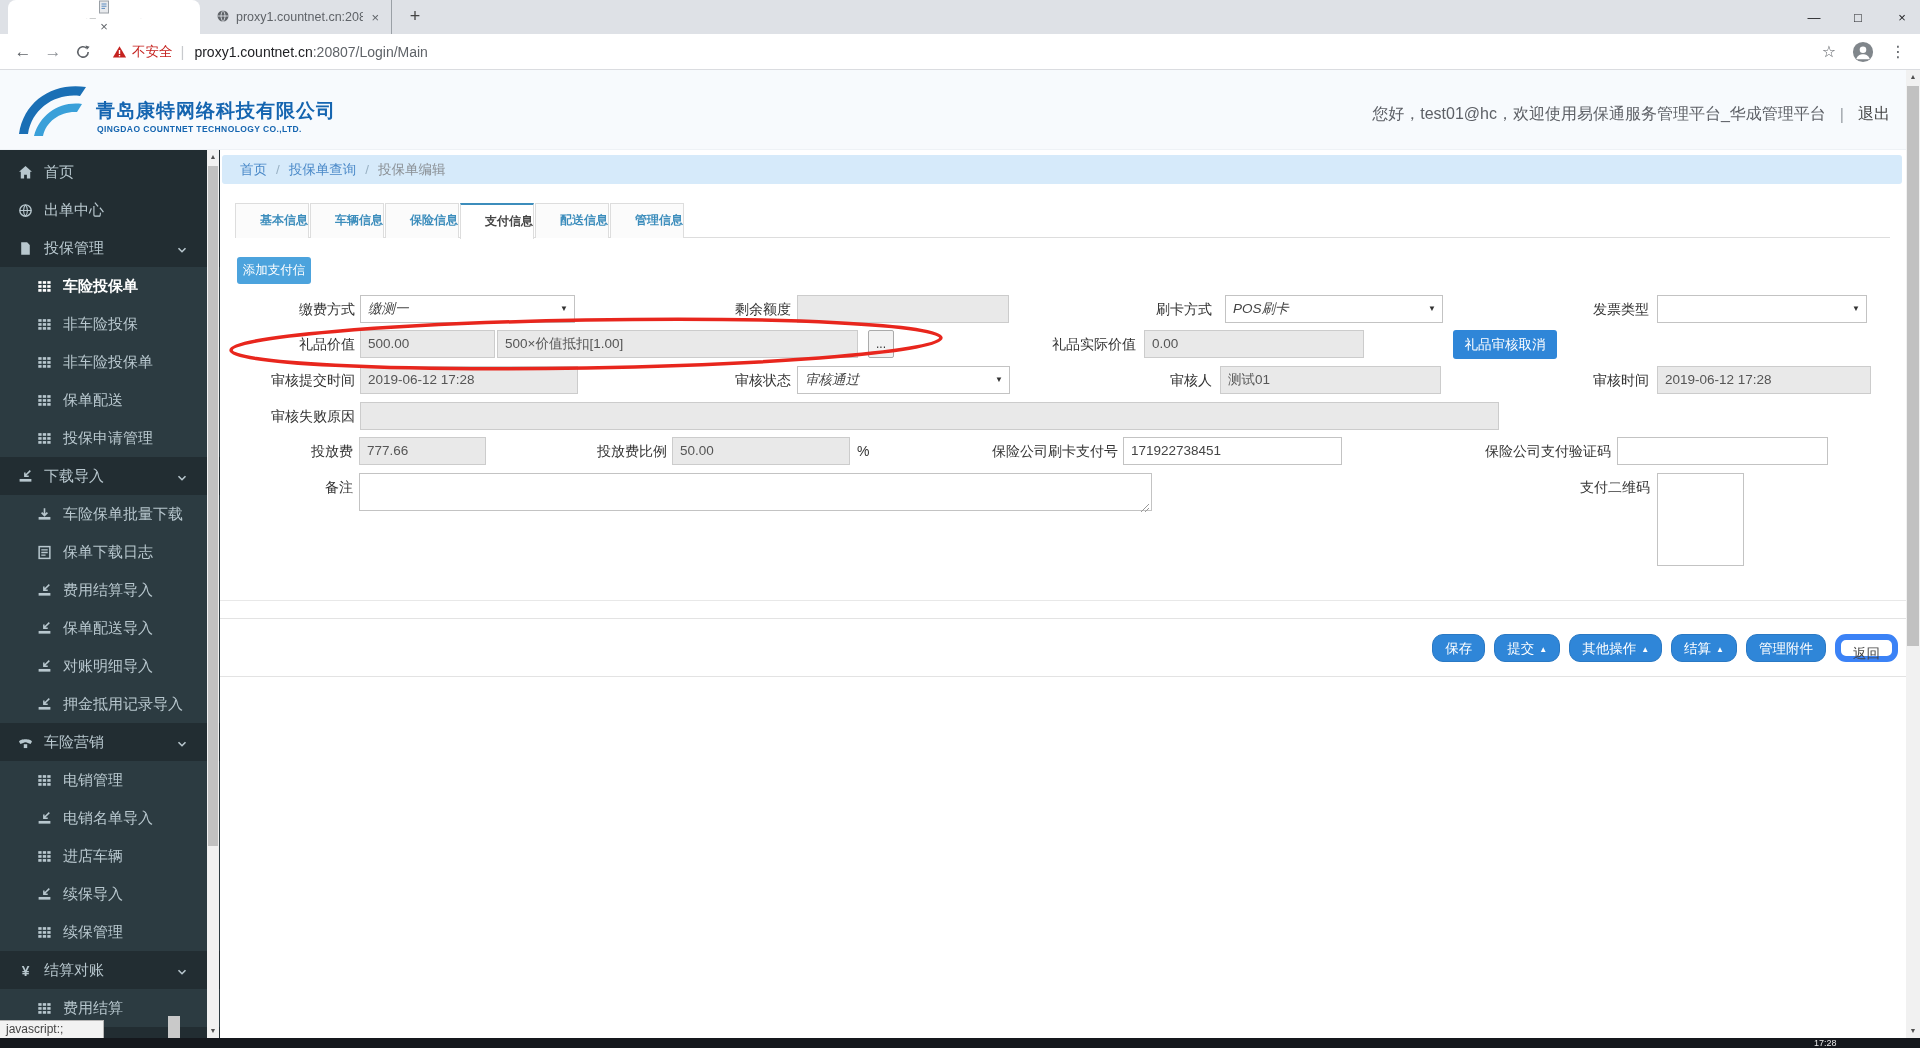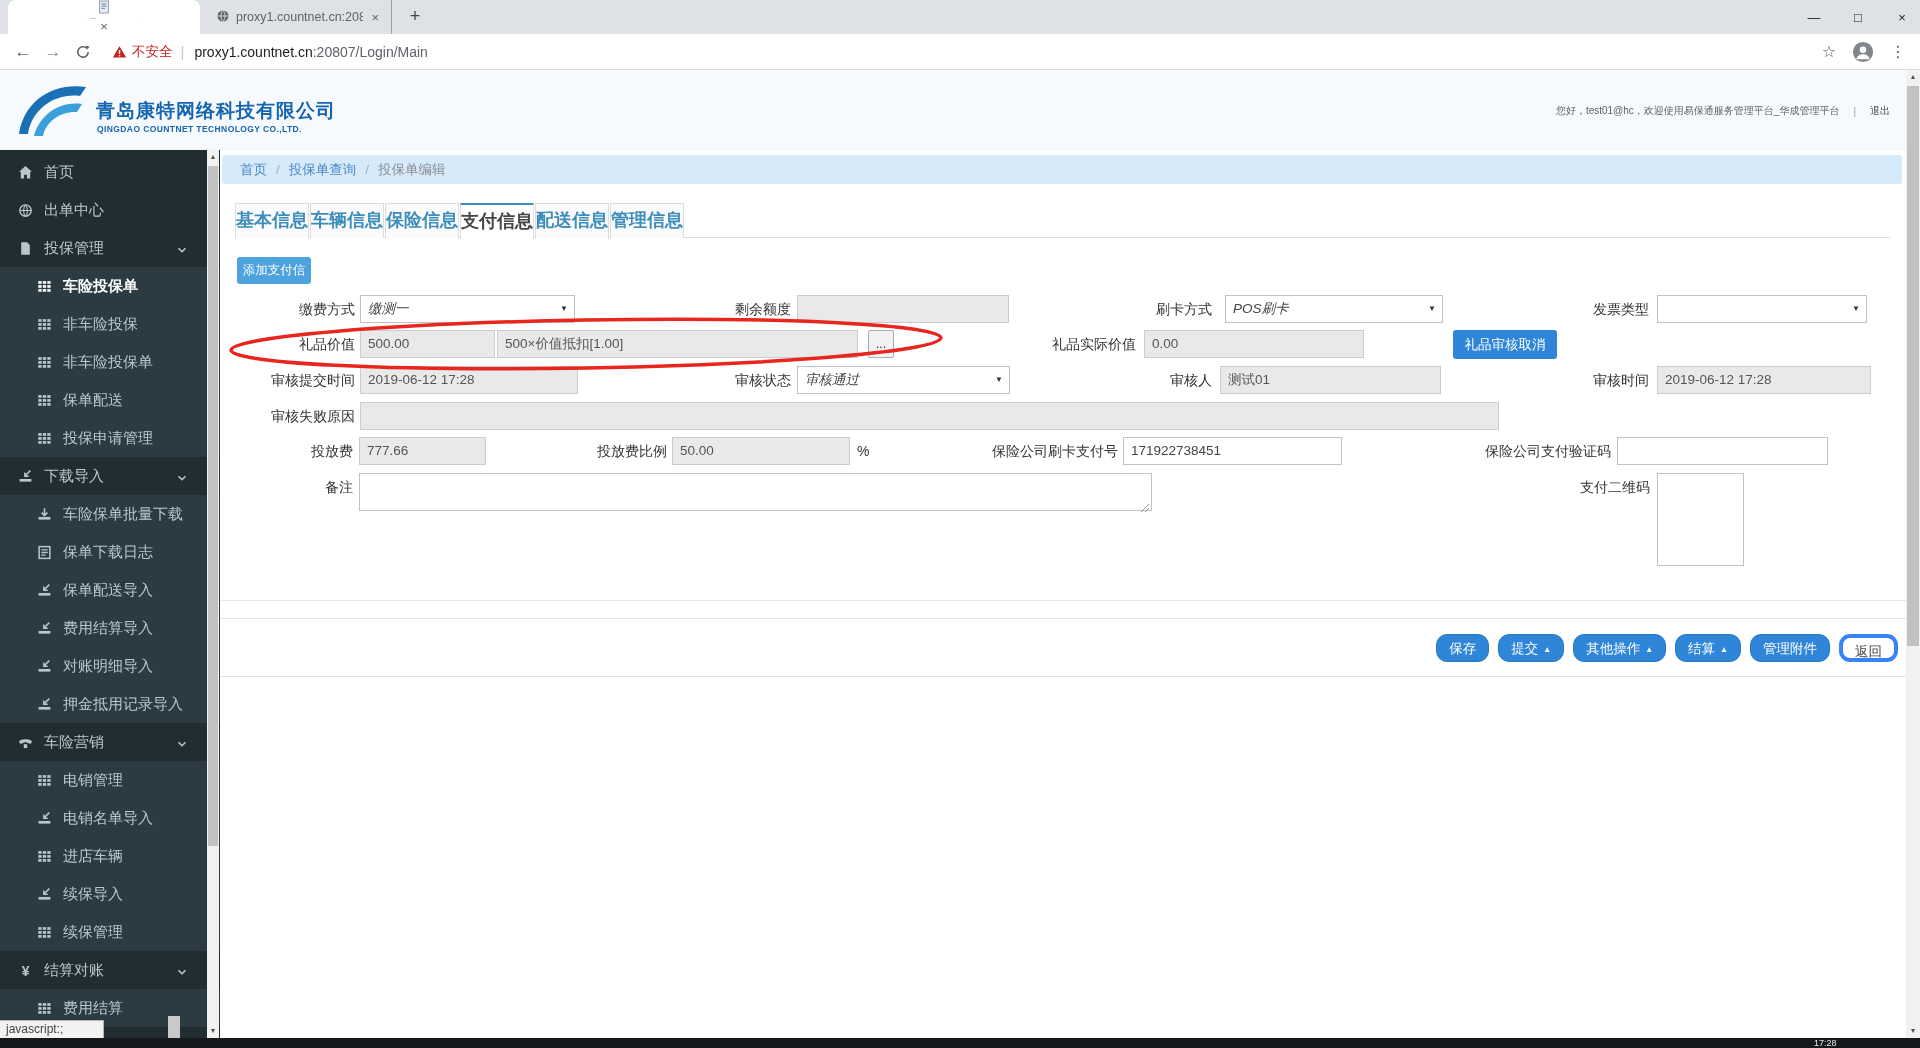--- a/index.html
+++ b/index.html
@@ -28,21 +28,21 @@
   .url-rest { font-size:14px; color:#5f6368; }
   #toolbar-right { margin-left:auto; display:flex; align-items:center; gap:16px; padding-right:14px; }
   #star { font-size:16px; color:#5f6368; cursor:pointer; }
   #dots { font-size:16px; color:#5f6368; cursor:pointer; letter-spacing:0; }
 
   
   #appheader { position:absolute; left:0; top:70px; width:1920px; height:80px; background:#f7fafd; border-bottom:1px solid #eef2f6; }
   #logo { position:absolute; left:14px; top:8px; }
   #co-cn { position:absolute; left:96px; top:28px; font-size:19px; font-weight:bold; color:#1565b0; letter-spacing:1px; }
   #co-en { position:absolute; left:97px; top:54px; font-size:8.5px; color:#1565b0; letter-spacing:.4px; font-weight:bold; }
-  #hdr-right { position:absolute; right:30px; top:34px; font-size:10px; color:#5d6066; display:flex; align-items:center; }
+  #hdr-right { position:absolute; right:30px; top:34px; font-size:16px; color:#5d6066; display:flex; align-items:center; }
   #hdr-sep { margin:0 14px; color:#9aa0a6; }
   #logout { cursor:pointer; color:#444; }
 
   
   #sidebar { position:absolute; left:0; top:150px; width:220px; height:888px; background:#222d32; overflow:hidden; padding-top:3px; }
   .sb-row { position:relative; display:flex; align-items:center; height:38px; color:#b8c7ce; font-size:15px; cursor:pointer; padding-left:18px; }
   .sb-sub { background:#2c3b41; }
   .sb-sub .sb-row { padding-left:37px; }
   .sb-row.active { color:#fff; font-weight:bold; }
   .sb-ic { width:17px; height:15px; margin-right:9px; display:inline-flex; flex:0 0 auto; }
@@ -57,21 +57,21 @@
   #sb-corner { position:absolute; left:168px; top:1016px; width:12px; height:22px; background:#c9c9c9; }
 
   
   #content { position:absolute; left:220px; top:150px; width:1686px; height:888px; background:#fff; }
   #breadcrumb { position:absolute; left:2px; top:5px; width:1680px; height:29px; background:#d6eafa; border-radius:3px; display:flex; align-items:center; padding-left:18px; font-size:13.5px; }
   #breadcrumb .bc-link { color:#4a89c8; cursor:pointer; }
   #breadcrumb .bc-cur { color:#8a8f94; }
   #breadcrumb .bc-sep { color:#9ab2c4; margin:0 9px; }
 
   #ctabs { position:absolute; left:15px; top:53px; width:1655px; height:35px; border-bottom:1px solid #ddd; }
-  .ctab { position:relative; float:left; width:74px; height:35px; line-height:33px; text-align:left; font-size:18px; font-weight:bold; color:#3c8dbc; background:#fbfbfb; border:1px solid #ddd; border-bottom:none; margin-right:1px; cursor:pointer;font-family:Liberation Serif, serif; }
+  .ctab { position:relative; float:left; width:74px; height:35px; line-height:33px; text-align:right; font-size:12px; font-weight:bold; color:#3c8dbc; background:#fbfbfb; border:1px solid #ddd; border-bottom:none; margin-right:1px; cursor:pointer;font-family:Liberation Serif, serif; }
   .ctab.active { background:#fff; color:#444; border-top:2px solid #3c8dbc; height:36px; z-index:2; }
 
   #addbtn { position:absolute; left:17px; top:107px; width:74px; height:27px; background:#4ca3dd; color:#fff; font-size:12.5px; text-align:center; line-height:27px; border-radius:3px; cursor:pointer; }
 
   .frow { position:absolute; left:0; width:100%; height:28px; }
   .lbl { position:absolute; height:28px; line-height:28px; font-size:14px; color:#333; text-align:right; }
   .fld { position:absolute; height:28px; line-height:26px; border:1px solid #c3c3c3; background:#fff; font-size:13.5px; color:#444; padding:0 7px; overflow:hidden; white-space:nowrap; }
   .fld.dis { background:#e9e9e9; border-color:#cccccc; color:#555; }
   .sel { cursor:pointer;font-style:italic; }
   .scaret { position:absolute; right:6px; top:0; font-size:8px; color:#333; line-height:26px; }
@@ -79,21 +79,21 @@
   .mini-btn { position:absolute; height:28px; line-height:26px; text-align:center; background:#f2f2f2; border:1px solid #ababab; color:#333; font-size:12px; cursor:pointer; border-radius:2px; }
   .blue-btn { position:absolute; height:29px; line-height:29px; text-align:center; background:#2f86d8; color:#fff; font-size:13.5px; border-radius:3px; cursor:pointer; }
   .txtarea { position:absolute; border:1px solid #c3c3c3; background:#fff; }
   .grip { position:absolute; right:1px; bottom:1px; width:10px; height:10px; }
   #qrbox { position:absolute; border:1px solid #c3c3c3; background:#fff; }
 
   #divider1 { position:absolute; left:0; top:450px; width:100%; border-top:1px solid #e8e8e8; }
   #footerbar { position:absolute; left:0; top:468px; width:100%; height:59px; border-top:1px solid #e3e3e3; border-bottom:1px solid #e3e3e3; display:flex; align-items:center; justify-content:flex-end; gap:9px; padding-right:8px; }
   .fbtn { height:28px; line-height:28px; padding:0 12px; font-size:13.5px; border-radius:11px; cursor:pointer; }
   .fbtn.primary { background:#2f86d8; color:#fff; border:1px solid #2a79c4; }
-  .fbtn.default { background:#fff; color:#444; border:4px solid #3b82f6; }
+  .fbtn.default { background:#fff; color:#444; border:6px solid #3b82f6; }
   .fbtn .up { font-size:8px; margin-left:5px; vertical-align:1px; }
 
   #redellipse { position:absolute; left:6px; top:166px; width:726px; height:56px; pointer-events:none; }
 
   
   #statusbubble { position:absolute; left:0; top:1020px; width:104px; height:19px; background:#f2f2f2; border:1px solid #b5b5b5; border-left:none; font-size:12px; color:#444; line-height:17px; padding-left:6px; z-index:5; }
   #taskbar { position:absolute; left:0; top:1038px; width:1920px; height:10px; background:#15181d; overflow:hidden; z-index:6; }
   #clock { position:absolute; left:1814px; top:0; color:#e8e8e8; font-size:9px; line-height:10px; }
 </style>
 </head>
@@ -335,30 +335,30 @@
           </span>
           <span>保单下载日志</span>
         </div>
         <div class="sb-row">
           <span class="sb-ic">
             <svg viewBox="0 0 14 14">
               <path d="M11.5 1.5 6.4 6.6M6.4 3.2V6.8H10" fill="none" stroke="currentColor" stroke-width="1.4"></path>
               <path d="M1.5 9.3H12.5V11.8H1.5Z" fill="currentColor"></path>
             </svg>
           </span>
-          <span>保单配送导入</span>
+          <span>费用结算导入</span>
         </div>
         <div class="sb-row">
           <span class="sb-ic">
             <svg viewBox="0 0 14 14">
               <path d="M11.5 1.5 6.4 6.6M6.4 3.2V6.8H10" fill="none" stroke="currentColor" stroke-width="1.4"></path>
               <path d="M1.5 9.3H12.5V11.8H1.5Z" fill="currentColor"></path>
             </svg>
           </span>
-          <span>费用结算导入</span>
+          <span>保单配送导入</span>
         </div>
         <div class="sb-row">
           <span class="sb-ic">
             <svg viewBox="0 0 14 14">
               <path d="M11.5 1.5 6.4 6.6M6.4 3.2V6.8H10" fill="none" stroke="currentColor" stroke-width="1.4"></path>
               <path d="M1.5 9.3H12.5V11.8H1.5Z" fill="currentColor"></path>
             </svg>
           </span>
           <span>对账明细导入</span>
         </div>

